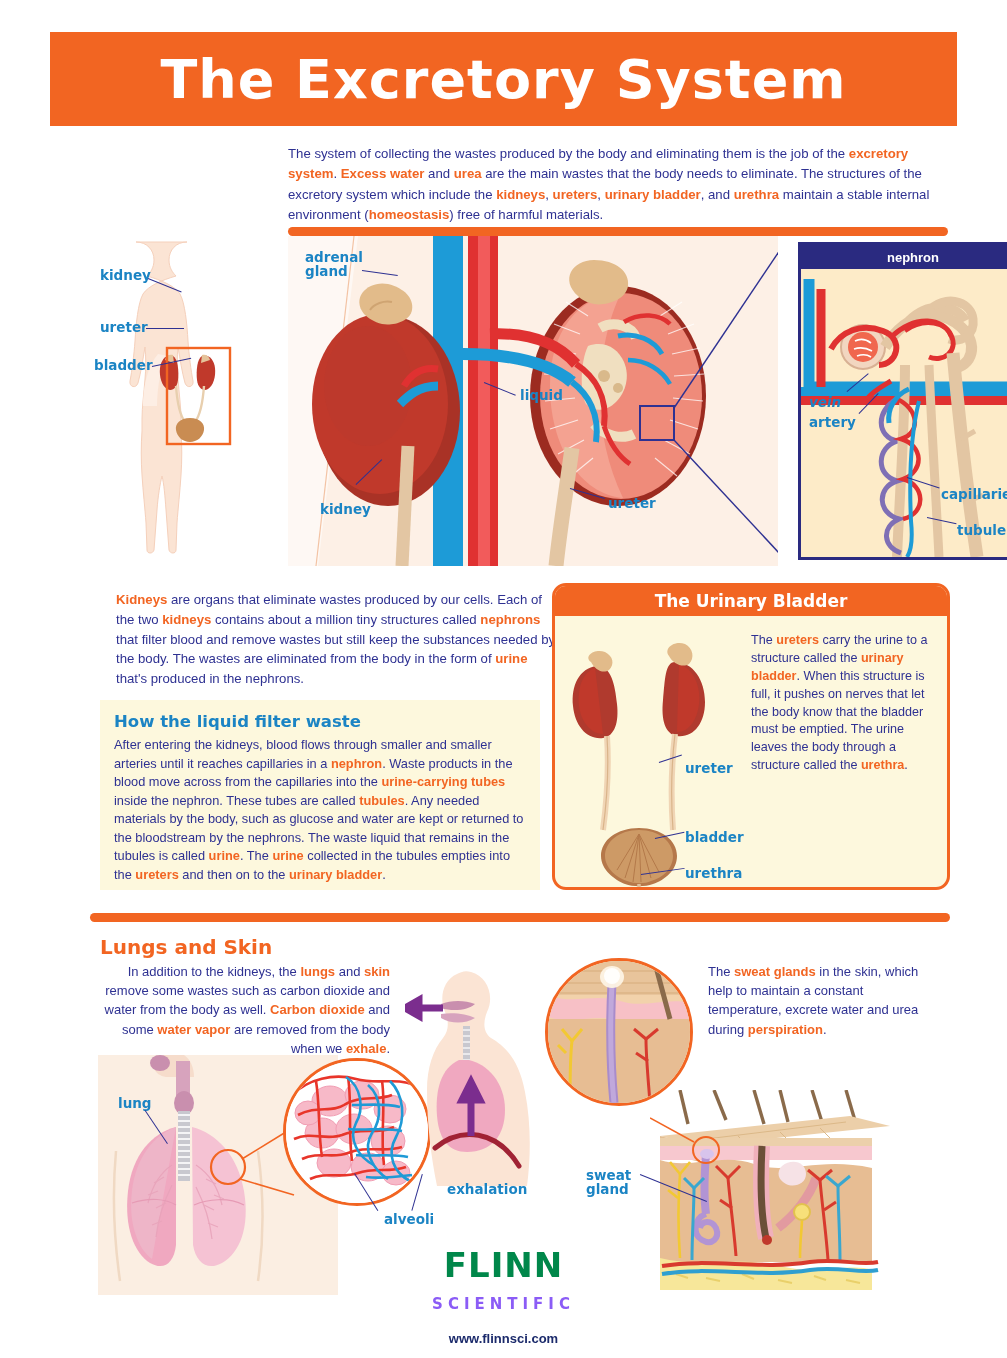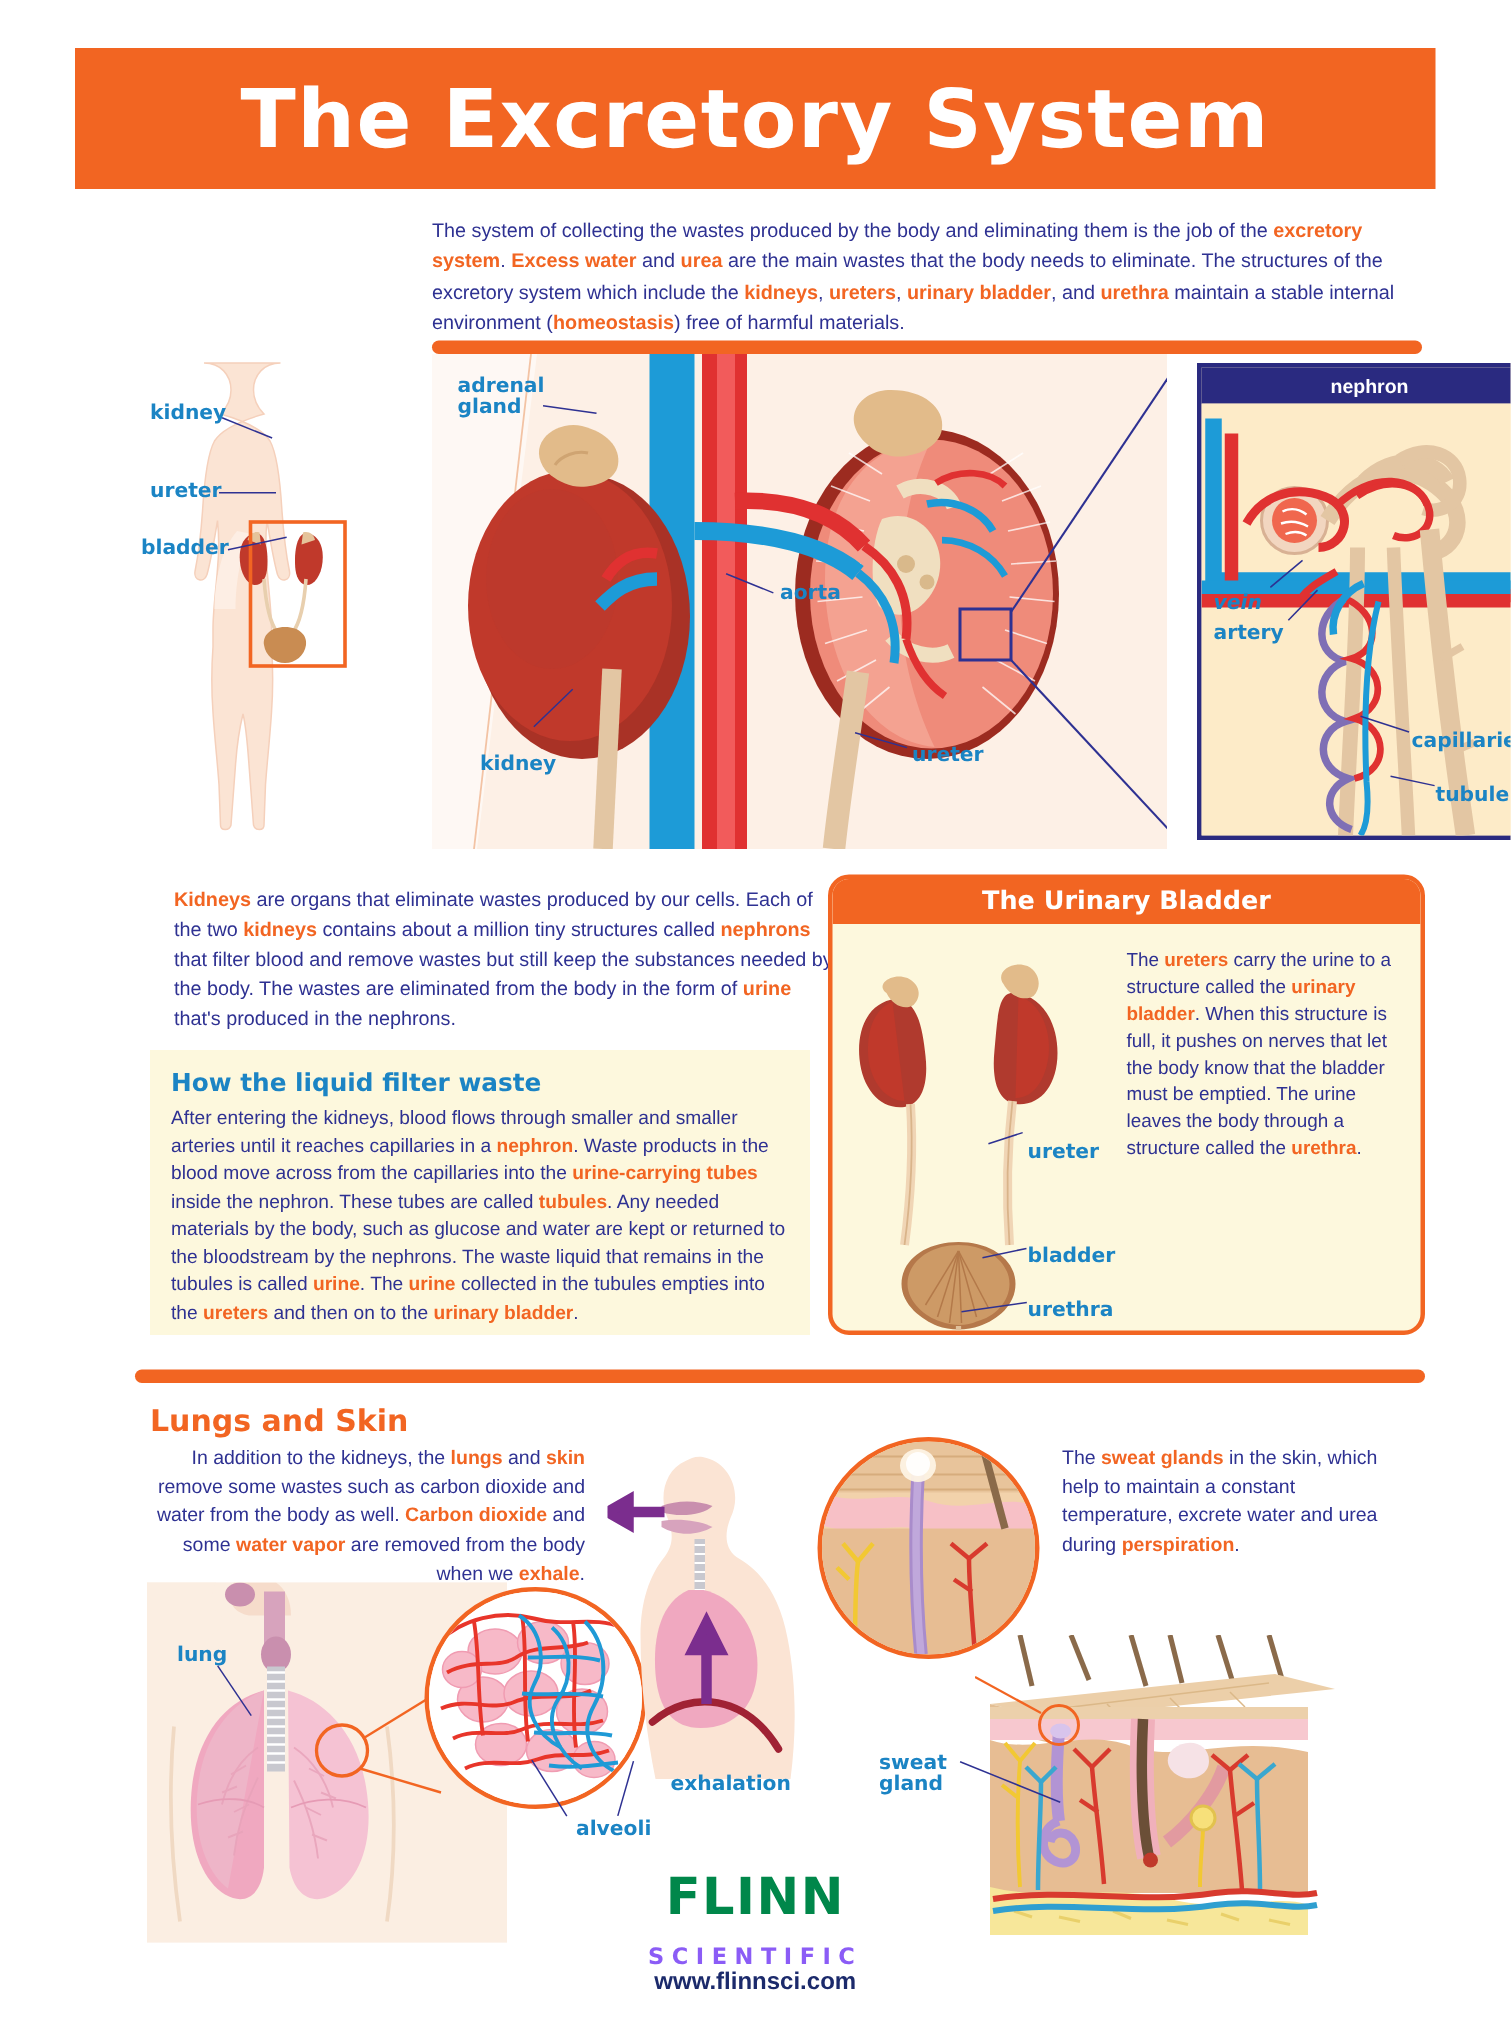--- a/index.html
+++ b/index.html
@@ -109,21 +109,21 @@
                       border: 3px solid #f26522; border-radius: 50%; overflow: hidden; background: #f6d8b6; }
   .skin-block { position: absolute; left: 650px; top: 1090px; width: 245px; height: 205px; overflow: hidden; }
 
   
   .footer { position: absolute; left: 0; top: 1248px; width: 1007px; text-align: center; }
   .flinn { font-size: 34px; font-weight: bold; color: #00874a;
            letter-spacing: 1px; font-family: "DejaVu Sans", sans-serif; line-height: 1; }
   .scientific { font-size: 15px; font-weight: bold; color: #8b5cf6;
                 letter-spacing: 5px; font-family: "DejaVu Sans", sans-serif; margin-top: 13px; }
   .copy { font-size: 10.5px; color: #1b2a6b; font-weight: bold; margin-top: 3px; }
-  .weburl { font-size: 16px; color: #1b2a6b; font-weight: bold; margin-top: 0; }
+  .weburl { font-size: 13px; color: #1b2a6b; font-weight: bold; margin-top: 18px; }
 </style>
 </head>
 <body>
 
 <div class="page">
 
   <div class="title-banner">
     <h1>The Excretory System</h1>
   </div>
 
@@ -234,21 +234,21 @@
         <line x1="386" y1="204" x2="492" y2="318" stroke="#2e3192" stroke-width="1.4"></line>
       </svg>
     </div>
 
     <div class="lbl" style="left:225px; top:14px; text-align:left;">
       <span>adrenal</span><br>
       <span>gland</span>
     </div>
     <div class="lead" style="left:282px; top:34px; width:36px; transform:rotate(8deg);"></div>
 
-    <div class="lbl" style="left:440px; top:152px;">aorta</div>
+    <div class="lbl" style="left:440px; top:152px;">liquid</div>
     <div class="lead" style="left:404px; top:146px; width:34px; transform:rotate(22deg);"></div>
 
     <div class="lbl" style="left:240px; top:266px;">kidney</div>
     <div class="lead" style="left:276px; top:248px; width:36px; transform:rotate(-44deg);"></div>
 
     <div class="lbl" style="left:528px; top:260px;">ureter</div>
     <div class="lead" style="left:490px; top:252px; width:36px; transform:rotate(16deg);"></div>
 
     <div class="nephron-panel">
       <div class="nephron-header">nephron</div>

